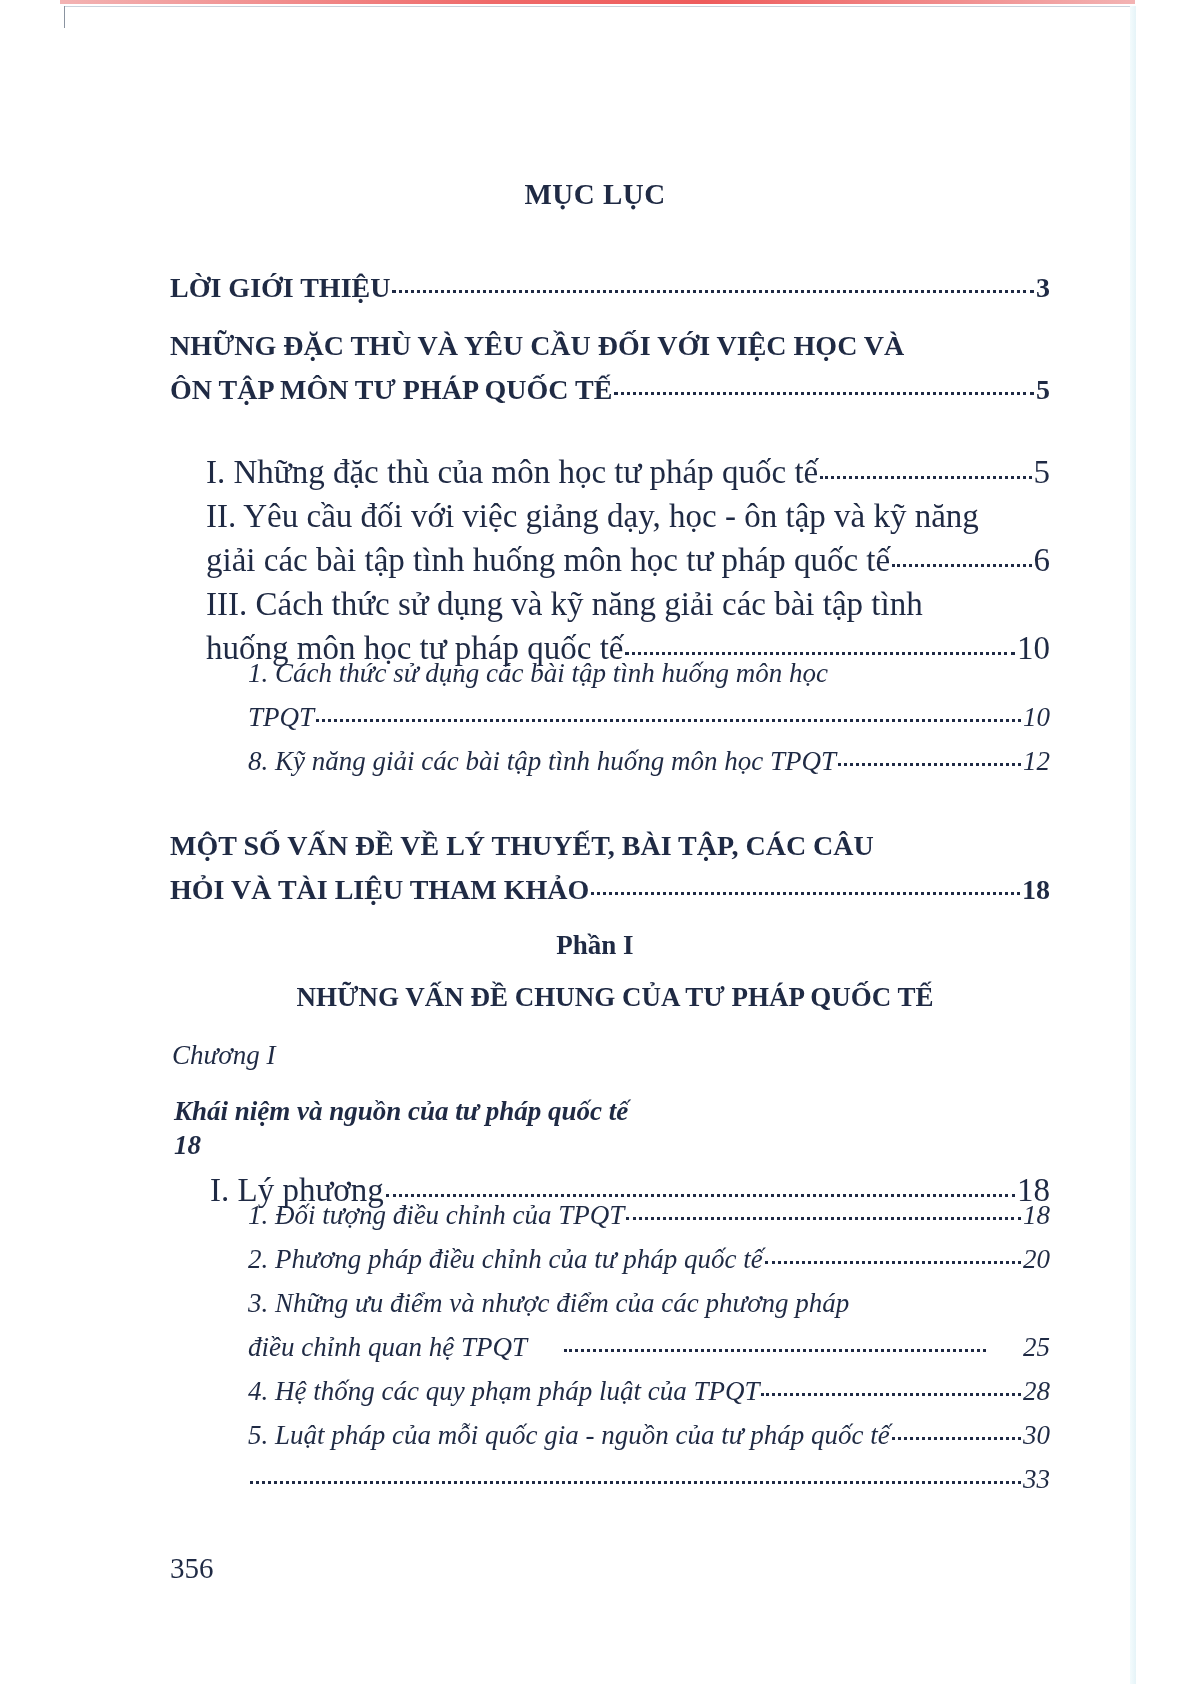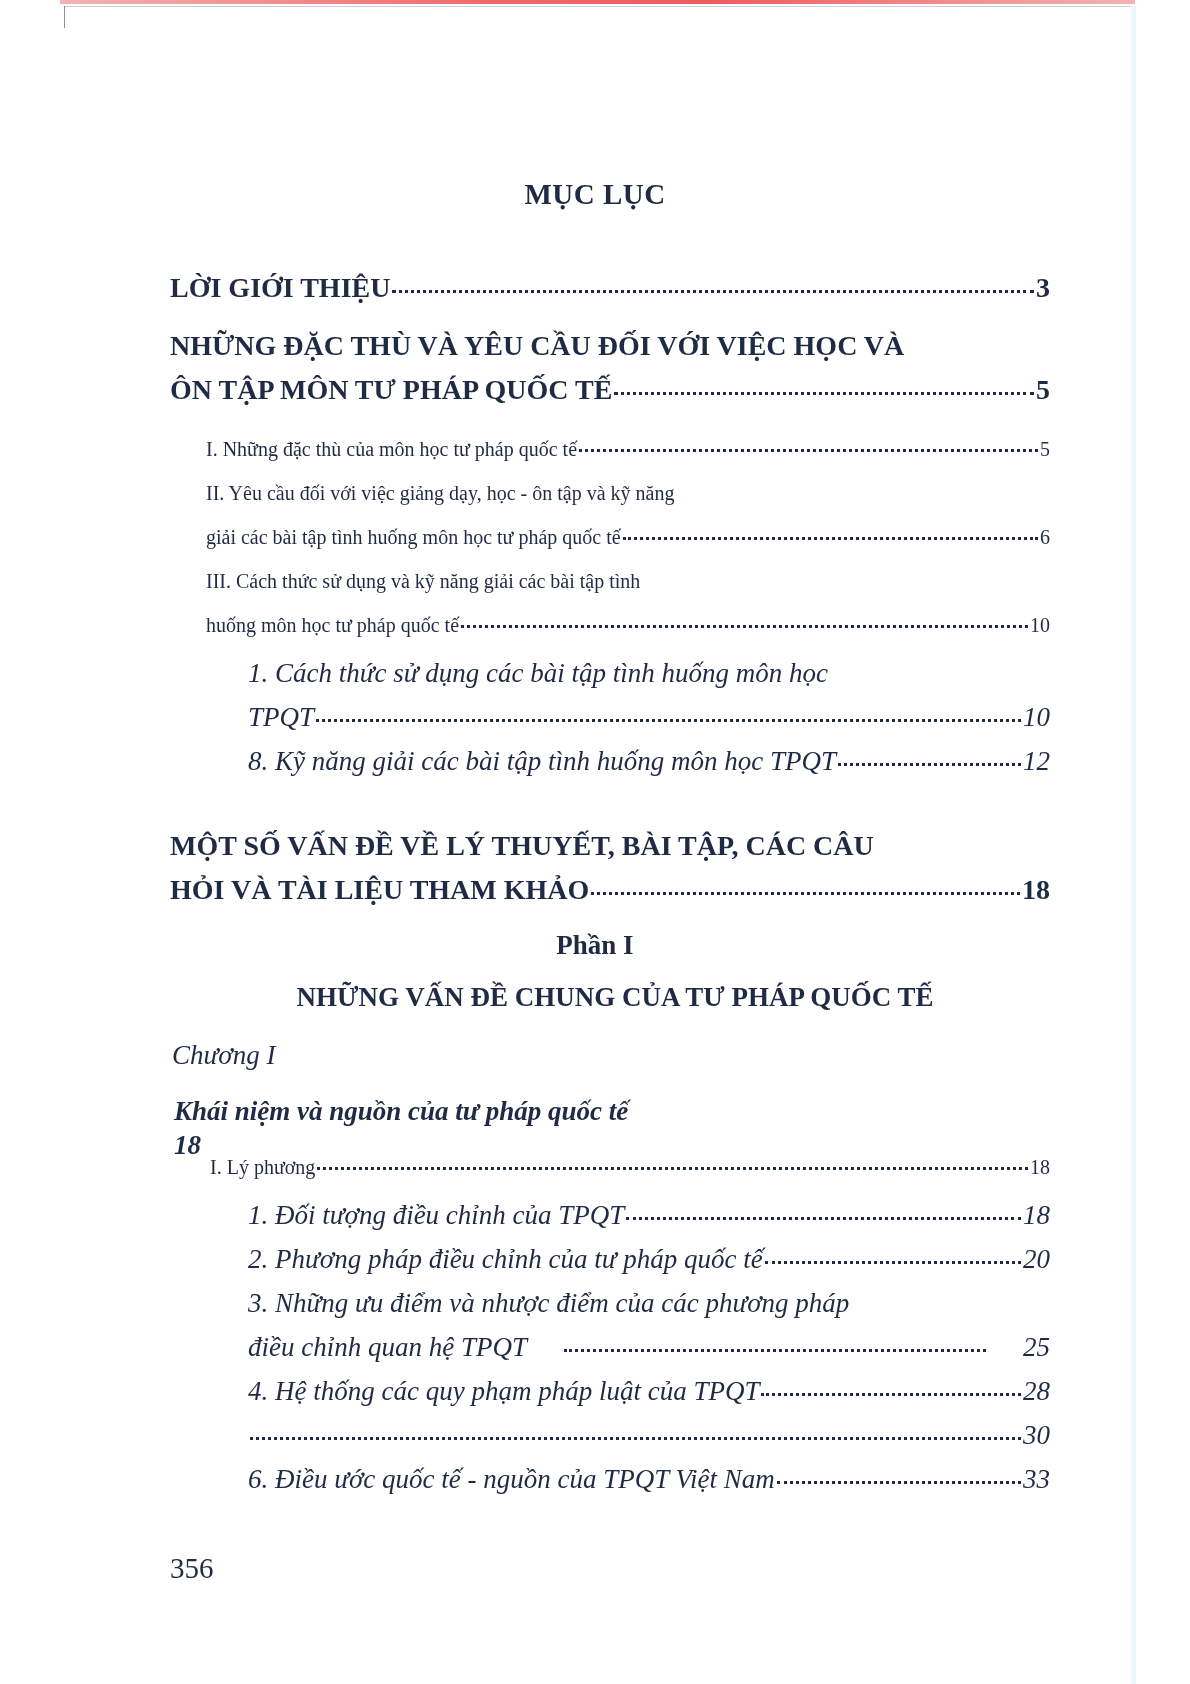--- a/index.html
+++ b/index.html
@@ -33,21 +33,21 @@
   }
   .toc-row .label { flex: 0 0 auto; }
   .toc-row .leader {
     flex: 1 1 auto; overflow: hidden; margin: 0 2px;
     border-bottom: 3px dotted #1f2a44; height: 0; align-self: baseline;
     position: relative; top: -4px;
   }
   .toc-row .page { flex: 0 0 auto; }
   .line { position: absolute; white-space: nowrap; }
   .lvl0 { font-weight: bold; font-size: 28px; text-transform: none; }
-  .lvl1 { font-size: 20px; }
+  .lvl1 { font-size: 33px; margin-top: 16px; }
   .lvl2 { font-size: 27px; font-style: italic; }
   .chapter-italic { font-style: italic; font-size: 27px; }
   .chapter-title { font-style: italic; font-weight: bold; font-size: 27px; flex-direction: column; }
   .center-heading { position: absolute; left: 0; width: 1190px; text-align: center; font-weight: bold; }
   .page-number { position: absolute; left: 170px; top: 1552px; font-size: 29px; }
 </style>
 </head>
 <body>
 
 <div class="top-edge"></div>
@@ -141,22 +141,22 @@
   <span class="label">điều chỉnh quan hệ TPQT</span>
   <span class="leader"></span>
   <span class="page">25</span>
 </div>
 <div class="toc-row lvl2" style="left:248px; width:802px; top:1376px;">
   <span class="label">4. Hệ thống các quy phạm pháp luật của TPQT</span>
   <span class="leader"></span>
   <span class="page">28</span>
 </div>
 <div class="toc-row lvl2" style="left:248px; width:802px; top:1420px;">
+  <span class="label">5. Luật pháp của mỗi quốc gia - nguồn của tư pháp quốc tế</span>
   <span class="leader"></span>
   <span class="page">30</span>
 </div>
 <div class="toc-row lvl2" style="left:248px; width:802px; top:1464px;">
-  <span class="label">6. Điều ước quốc tế - nguồn của TPQT Việt Nam</span>
   <span class="leader"></span>
   <span class="page">33</span>
 </div>
 
 <div class="page-number">356</div>
 
 </body></html>

